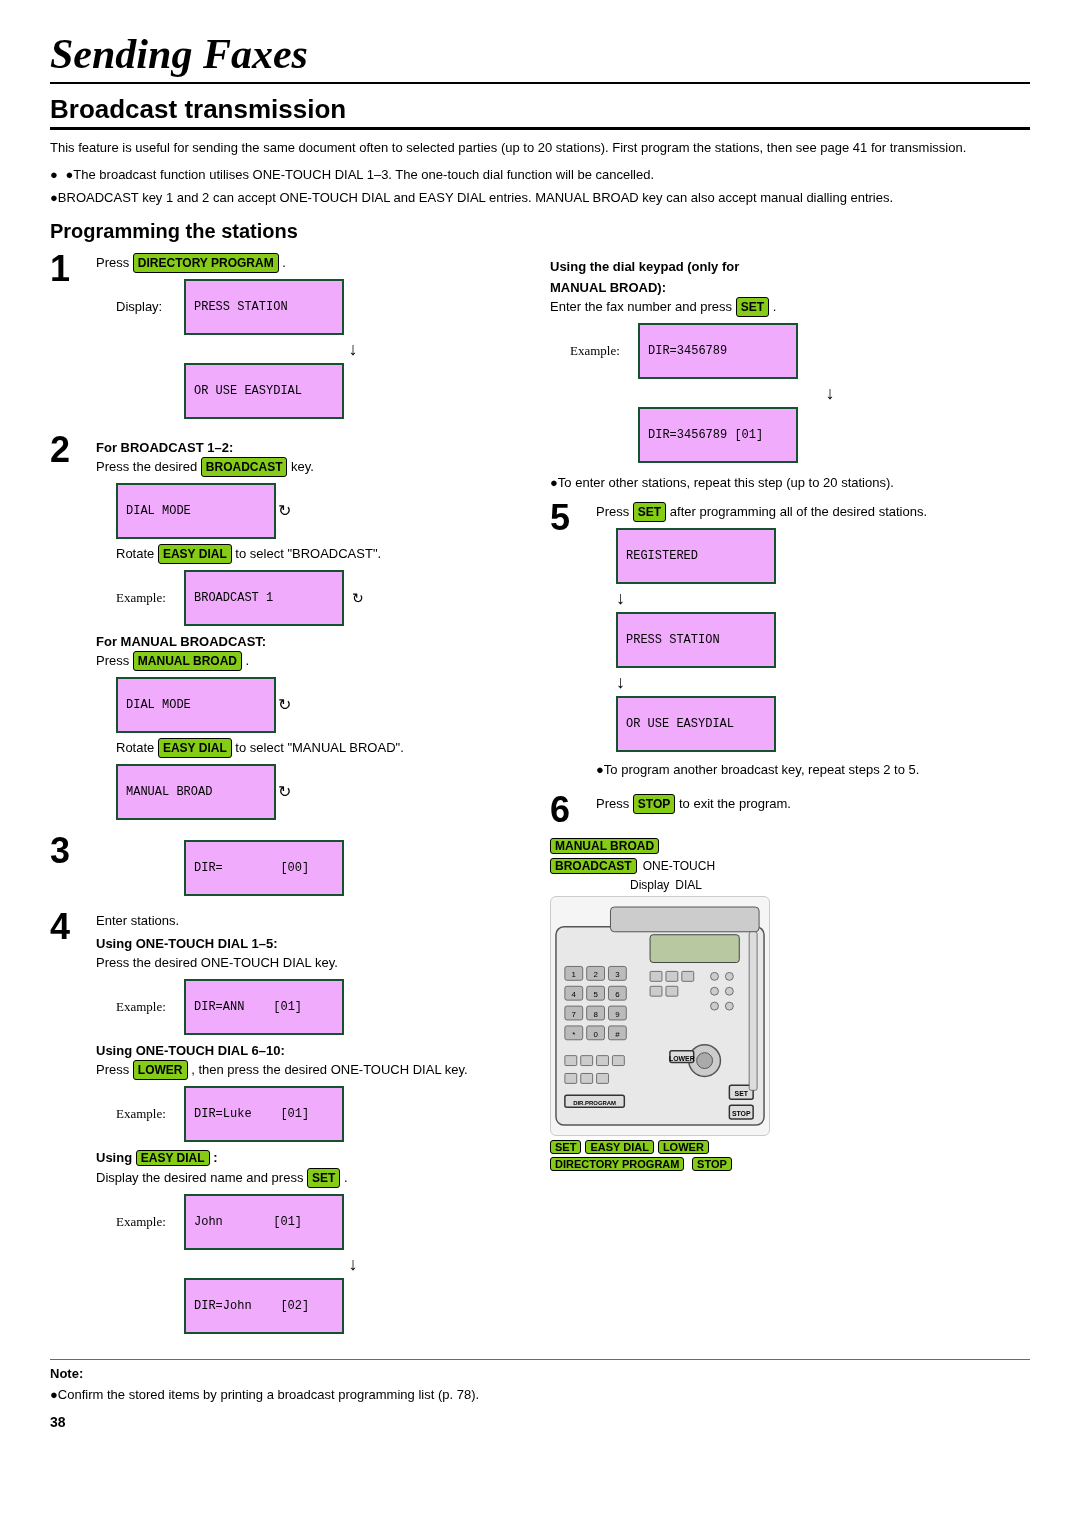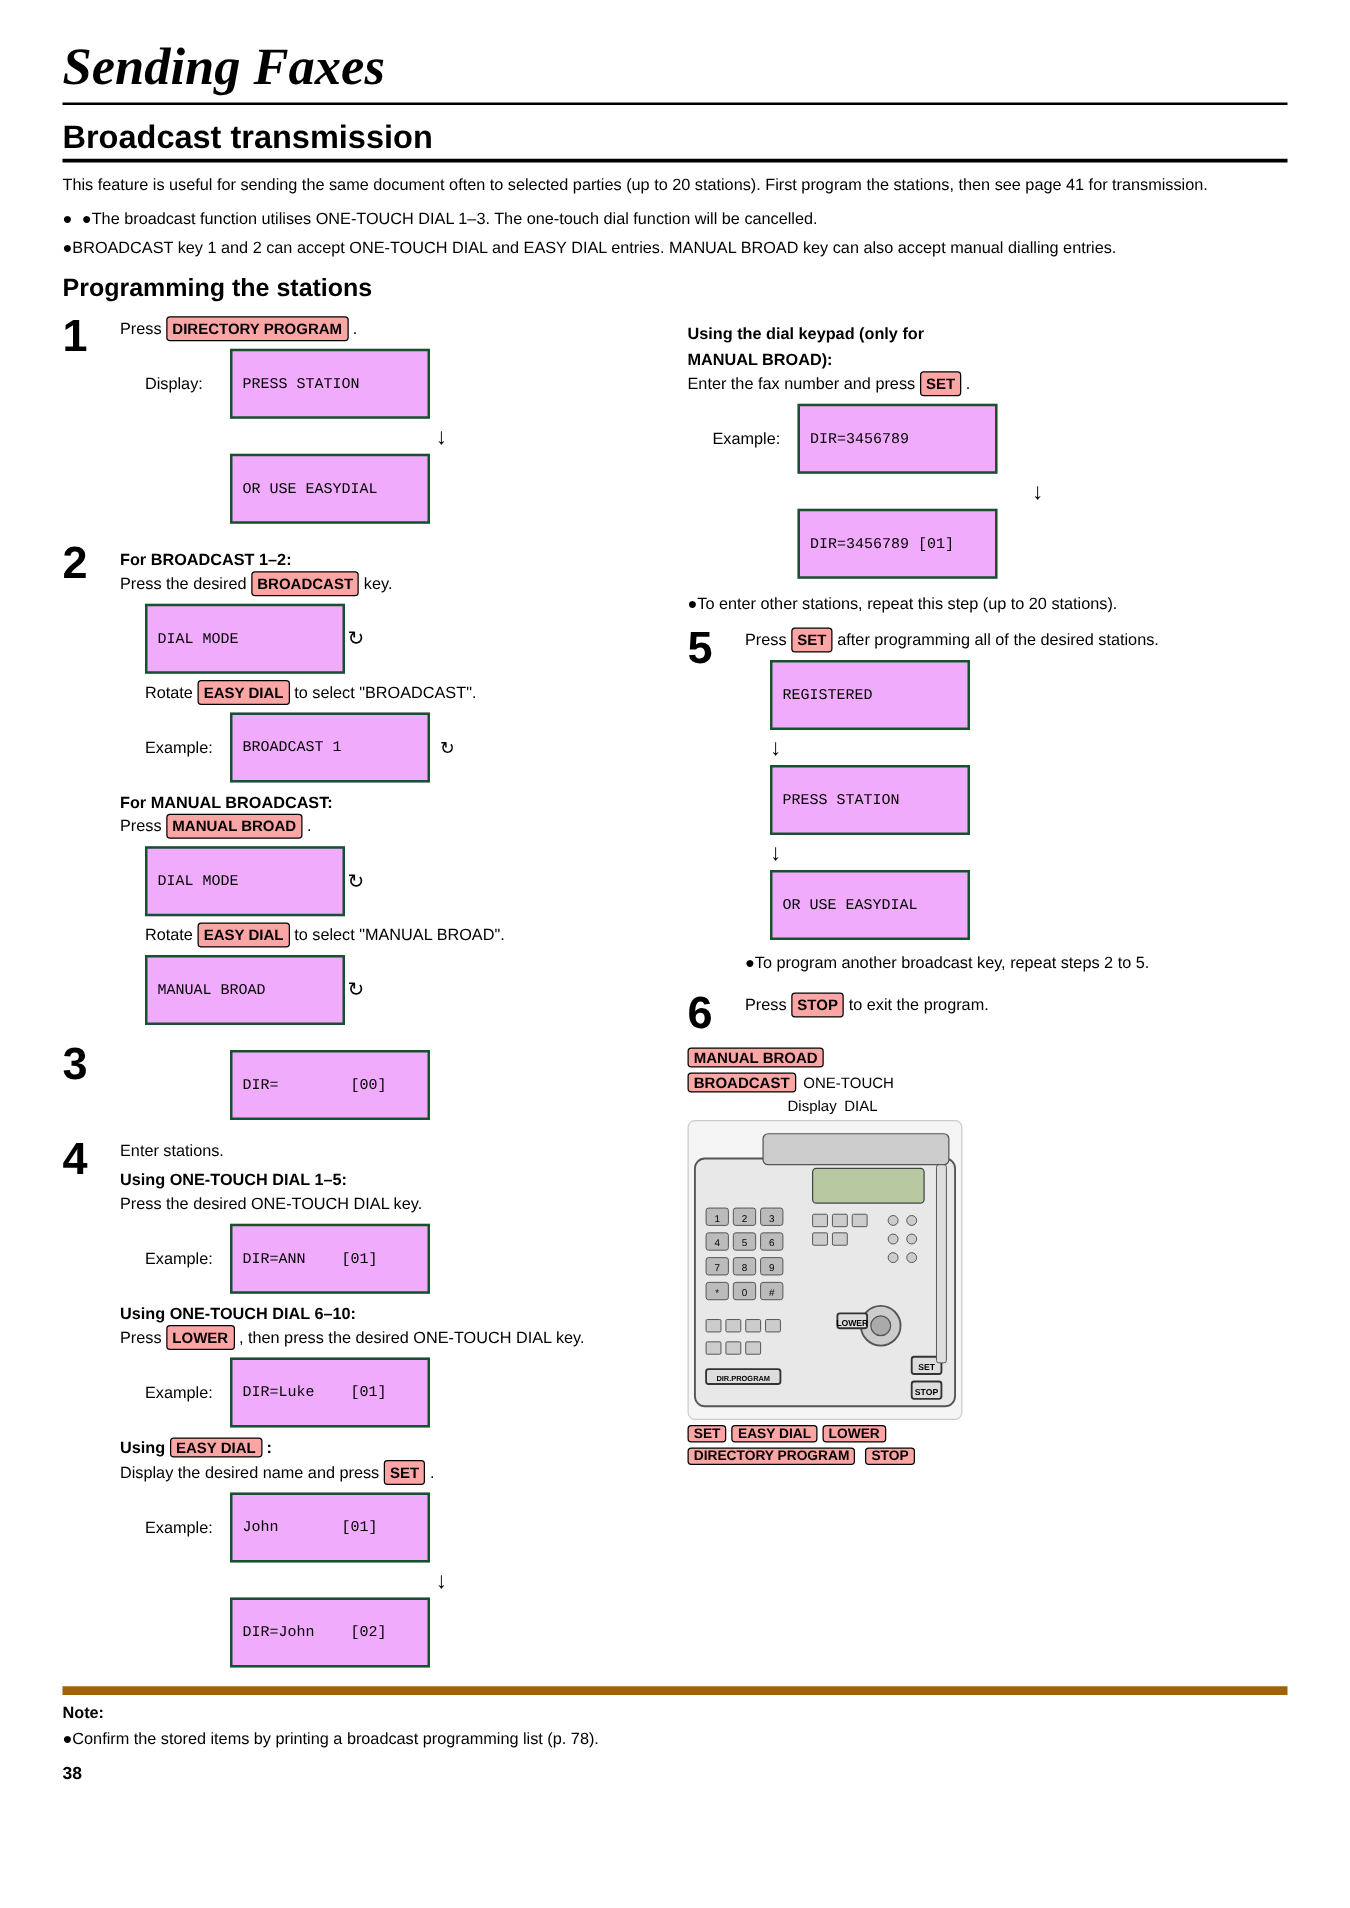--- a/index.html
+++ b/index.html
@@ -96,21 +96,21 @@
     }
 
     kbd {
       display: inline-block;
       border: 1.5px solid #000;
       border-radius: 3px;
       padding: 0px 4px;
       font-size: 12px;
       font-weight: bold;
       font-family: Arial, sans-serif;
-      background: #fca5a5;
+      background: #84cc16;
     }
 
     .display-box {
       border: 2px solid #14532d;
       font-family: 'Courier New', monospace;
       font-size: 12px;
       padding: 19px 8px;
       display: inline-block;
       background: #f0abfc;
       margin: 2px 0;
@@ -149,31 +149,33 @@
     .example-row {
       display: flex;
       align-items: center;
       gap: 8px;
       margin: 3px 0 3px 20px;
     }
 
     .example-label {
       font-size: 13px;
       min-width: 60px;
+      font-family: Liberation Serif, serif;
     }
 
     .dial-mode-box {
       display: flex;
       align-items: center;
       gap: 2px;
       margin: 3px 0 3px 20px;
     }
 
     .note-section {
-      border-top: 7px solid #a16207;
+      margin-top: 10px;
+      border-top: 1px solid #a16207;
       padding-top: 6px;
     }
 
     .note-title {
       font-weight: bold;
       font-size: 13px;
       margin-bottom: 4px;
     }
 
     .page-number {

